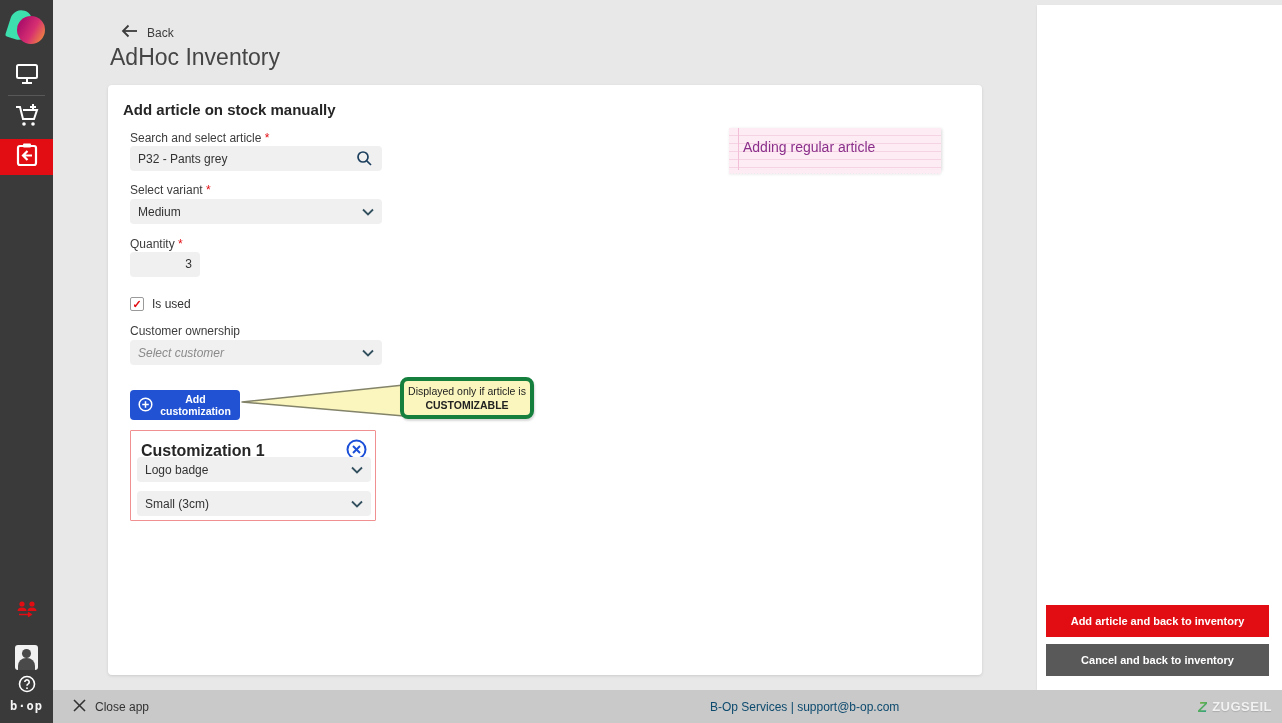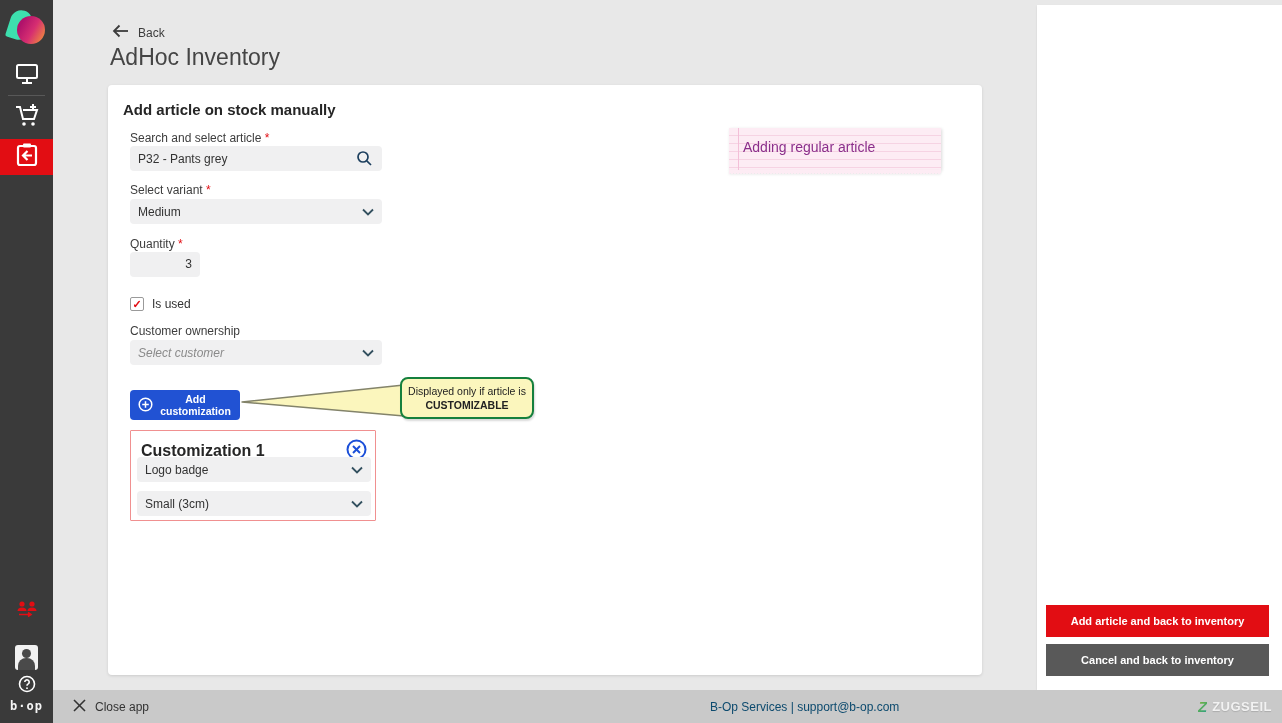--- a/index.html
+++ b/index.html
@@ -39,21 +39,21 @@
   .sb-avatar {
     position:absolute; left:15px; top:645px; width:23px; height:25px;
     background:#f2f2f2; border-radius:3px; overflow:hidden;
   }
   .sb-avatar .head { position:absolute; left:7px; top:4px; width:9px; height:9px; border-radius:50%; background:#4a4a4a; }
   .sb-avatar .bod { position:absolute; left:3px; top:13px; width:17px; height:12px; border-radius:8px 8px 0 0; background:#4a4a4a; }
   .sb-bop { position:absolute; left:0; top:699px; width:53px; text-align:center; color:#f5f5f5;
     font-size:12px; font-weight:bold; letter-spacing:1px; font-family:"DejaVu Sans Mono", monospace; }
 
   
-  .back-row { position:absolute; left:112px; top:24px; display:flex; align-items:center; gap:9px; cursor:pointer; z-index:2;}
+  .back-row { position:absolute; left:121px; top:24px; display:flex; align-items:center; gap:9px; cursor:pointer; z-index:2;}
   .back-label { font-size:12px; color:#3c3c3c; }
   .page-title { position:absolute; left:110px; top:44px; font-size:23px; color:#454545; z-index:2; }
 
   
   .card {
     position:absolute; left:108px; top:85px; width:874px; height:590px;
     background:#ffffff; border-radius:4px; box-shadow:0 1px 3px rgba(0,0,0,.12);
   }
   .card-heading { position:absolute; left:15px; top:16px; font-size:15px; font-weight:bold; color:#262626; }
   .f-label { position:absolute; font-size:12px; color:#3d3d3d; }
@@ -106,21 +106,21 @@
     position:absolute; left:729px; top:170px; width:212px; height:5px; z-index:3;
     background:
       linear-gradient(to bottom right, #fdecf4 50%, transparent 50.5%) 0 0 / 3px 5px repeat-x,
       linear-gradient(to bottom left,  #fdecf4 50%, transparent 50.5%) 3px 0 / 3px 5px repeat-x;
     filter:drop-shadow(0 1px 1px rgba(0,0,0,.08));
   }
 
   .callout-tail { position:absolute; left:240px; top:383px; z-index:4; }
   .tooltip-box {
     position:absolute; left:400px; top:377px; width:134px; height:42px;
-    background:#fbf6bd; border:2px solid #15803d; border-radius:8px;
+    background:#fbf6bd; border:4px solid #15803d; border-radius:8px;
     display:flex; flex-direction:column; align-items:center; justify-content:center;
     z-index:5; box-shadow:1px 2px 2px rgba(0,0,0,.15);
   }
   .tooltip-line1 { font-size:10.5px; color:#222; }
   .tooltip-line2 { font-size:10.5px; color:#222; font-weight:bold; margin-top:2px; }
 
   
   .right-panel {
     position:absolute; left:1037px; top:5px; width:245px; height:685px;
     background:#ffffff; box-shadow:0 1px 2px rgba(0,0,0,.1); z-index:2;

